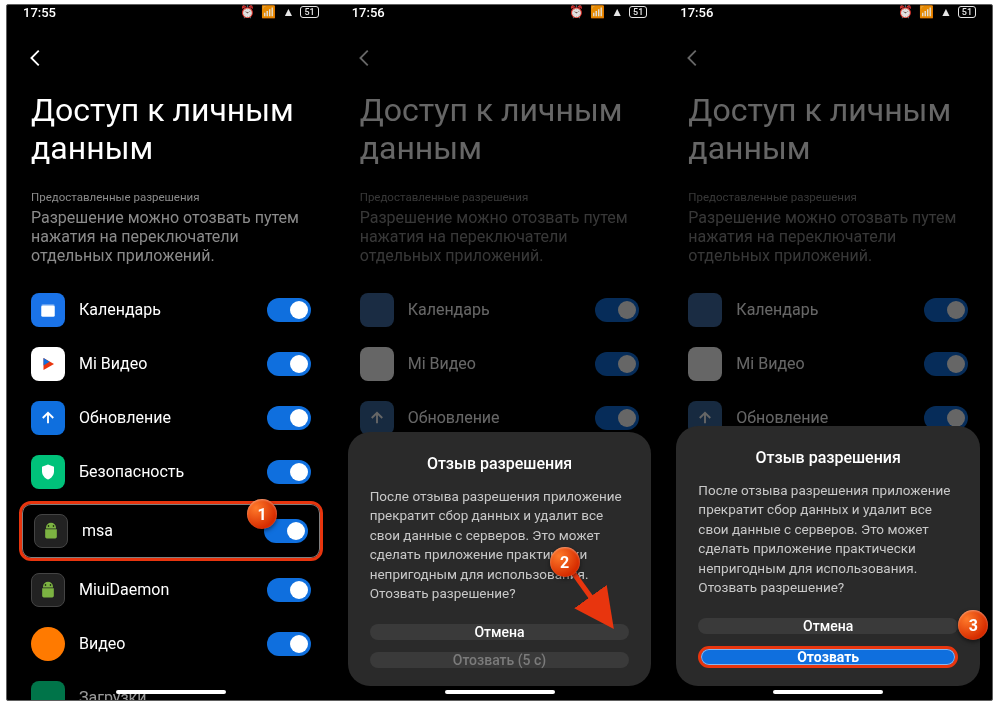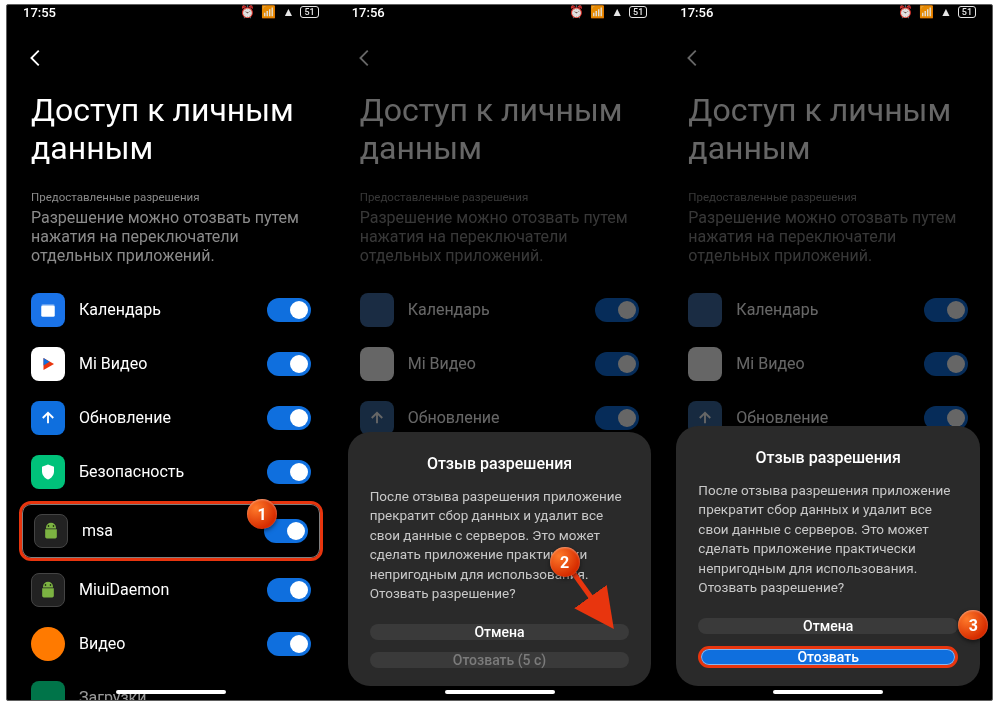--- a/index.html
+++ b/index.html
@@ -108,21 +108,21 @@
   .dialog-title { text-align: center; font-size: 16px; font-weight: 500; margin-bottom: 14px; }
   .dialog-body { font-size: 13.5px; color: #c8c8c8; line-height: 1.45; margin-bottom: 20px; }
   .dialog-buttons { display: flex; gap: 12px; flex-direction: column; }
   .btn {
     flex: 1; height: 42px; border-radius: 21px;
     display: flex; align-items: center; justify-content: center;
     font-size: 14px; font-weight: 500;
   }
   .btn-secondary { background: #3a3a3a; color: #fff; }
   .btn-disabled { background: #3a3a3a; color: #7b7b7b; }
-  .btn-primary { background: #0f6fde; color: #fff; }
+  .btn-primary { background: #0f6fde; color: #fff; font-weight: bold; }
 
   .arrow-svg { position: absolute; z-index: 45; }
 
   
   .ic-cal   { background: #1a73e8; }
   .ic-video { background: #fff; }
   .ic-upd   { background: #0f6fde; }
   .ic-sec   { background: #00c27a; }
   .ic-msa   { background: #222; border: 1px solid #444; display:flex; align-items:center; justify-content:center;}
   .ic-daemon{ background: #222; border: 1px solid #444; display:flex; align-items:center; justify-content:center;}

